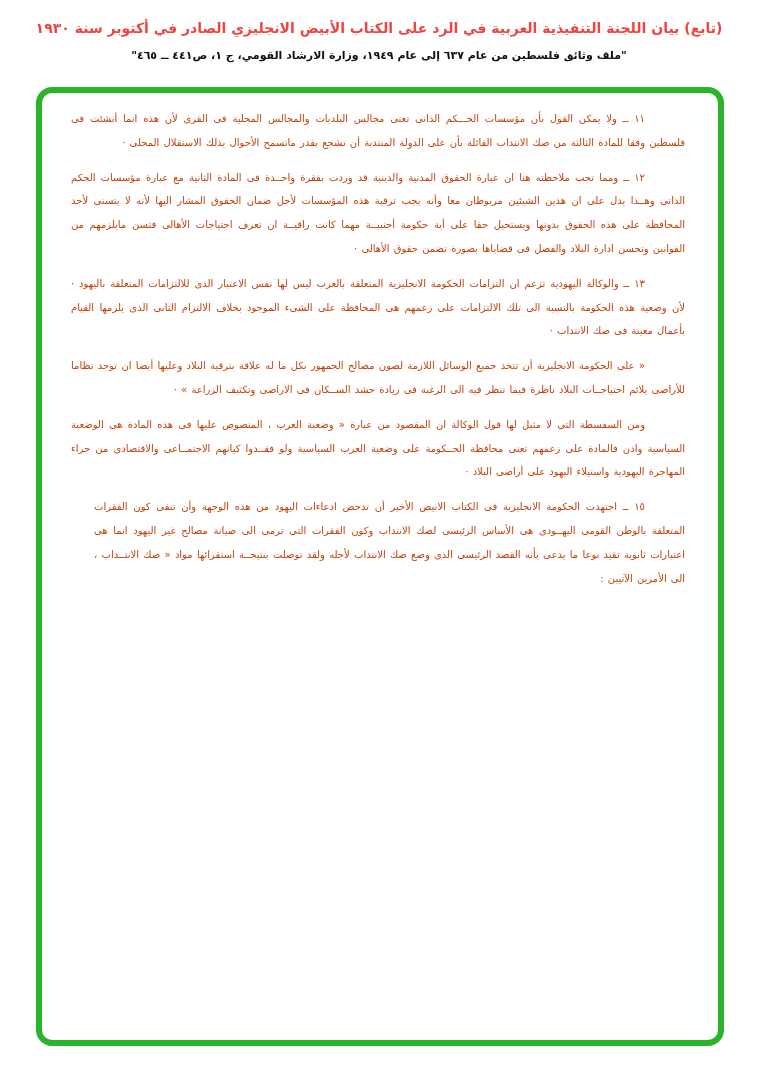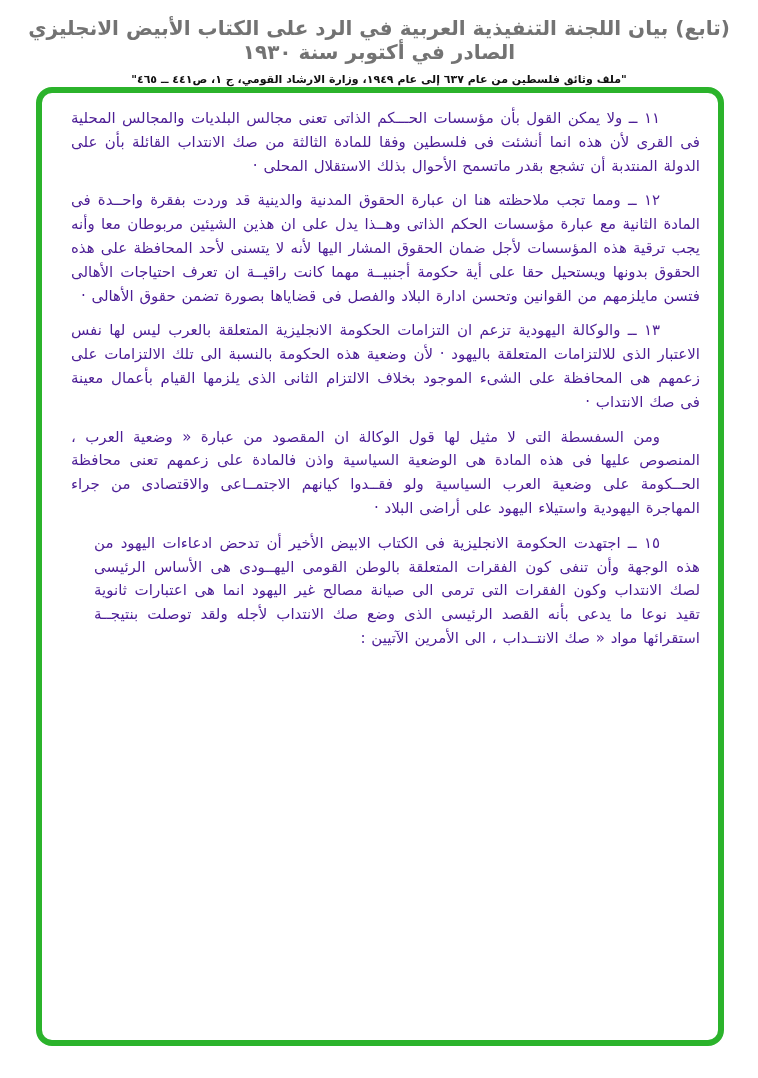--- a/index.html
+++ b/index.html
@@ -19,23 +19,23 @@
   }
   .page-header {
     position: absolute;
     top: 16px;
     left: 0;
     width: 100%;
     text-align: center;
     direction: rtl;
   }
   .doc-title {
-    font-size: 20px;
+    font-size: 14px;
     font-weight: 700;
-    color: #737373;
+    color: #ef4444;
     letter-spacing: 0;
     line-height: 24px;
     padding: 0 28px;
   }
   .doc-source {
     margin-top: 9px;
     font-size: 11px;
     font-weight: 700;
     color: #101010;
   }
@@ -45,26 +45,26 @@
     left: 36px;
     width: 688px;
     height: 959px;
     border: 6px solid #2bb32b;
     border-radius: 16px;
     background: #ffffff;
   }
   .doc-body {
     position: absolute;
     inset: 0;
-    padding: 14px 18px 10px 29px;
+    padding: 14px 33px 10px 29px;
     direction: rtl;
     text-align: justify;
-    font-size: 15px;
+    font-size: 10px;
     line-height: 23.8px;
-    color: #4c1d95;
+    color: #c2410c;
     word-spacing: 1px;
   }
   .doc-body p {
     margin: 0 0 11px 0;
     text-indent: 40px;
   }
   .doc-body p:last-child { margin-bottom: 0; margin-left: 23px; }
 </style>
 </head>
 <body style="background: rgb(255, 255, 255);">
@@ -74,18 +74,19 @@
   <div class="page-header">
     <div class="doc-title">(تابع) بيان اللجنة التنفيذية العربية في الرد على الكتاب الأبيض الانجليزي الصادر في أكتوبر سنة ١٩٣٠</div>
     <div class="doc-source">"ملف وثائق فلسطين من عام ٦٣٧ إلى عام ١٩٤٩، وزارة الارشاد القومي، ج ١، ص٤٤١ ــ ٤٦٥"</div>
   </div>
 
   <div class="content-frame" style="border-color: rgb(43, 179, 43);">
     <div class="doc-body">
       <p>١١ ــ ولا يمكن القول بأن مؤسسات الحـــكم الذاتى تعنى مجالس البلديات والمجالس المحلية فى القرى لأن هذه انما أنشئت فى فلسطين وفقا للمادة الثالثة من صك الانتداب القائلة بأن على الدولة المنتدبة أن تشجع بقدر ماتسمح الأحوال بذلك الاستقلال المحلى ·</p>
       <p>١٢ ــ ومما تجب ملاحظته هنا ان عبارة الحقوق المدنية والدينية قد وردت بفقرة واحــدة فى المادة الثانية مع عبارة مؤسسات الحكم الذاتى وهــذا يدل على ان هذين الشيئين مربوطان معا وأنه يجب ترقية هذه المؤسسات لأجل ضمان الحقوق المشار اليها لأنه لا يتسنى لأحد المحافظة على هذه الحقوق بدونها ويستحيل حقا على أية حكومة أجنبيــة مهما كانت راقيــة ان تعرف احتياجات الأهالى فتسن مايلزمهم من القوانين وتحسن ادارة البلاد والفصل فى قضاياها بصورة تضمن حقوق الأهالى ·</p>
       <p>١٣ ــ والوكالة اليهودية تزعم ان التزامات الحكومة الانجليزية المتعلقة بالعرب ليس لها نفس الاعتبار الذى للالتزامات المتعلقة باليهود · لأن وضعية هذه الحكومة بالنسبة الى تلك الالتزامات على زعمهم هى المحافظة على الشىء الموجود بخلاف الالتزام الثانى الذى يلزمها القيام بأعمال معينة فى صك الانتداب ·</p>
+      <p>« على الحكومة الانجليزية أن تتخذ جميع الوسائل اللازمة لصون مصالح الجمهور بكل ما له علاقة بترقية البلاد وعليها أيضا ان توجد نظاما للأراضى يلائم احتياجــات البلاد ناظرة فيما تنظر فيه الى الرغبة فى زيادة حشد الســكان فى الاراضى وتكثيف الزراعة » ·</p>
       <p>ومن السفسطة التى لا مثيل لها قول الوكالة ان المقصود من عبارة « وضعية العرب ، المنصوص عليها فى هذه المادة هى الوضعية السياسية واذن فالمادة على زعمهم تعنى محافظة الحــكومة على وضعية العرب السياسية ولو فقــدوا كيانهم الاجتمــاعى والاقتصادى من جراء المهاجرة اليهودية واستيلاء اليهود على أراضى البلاد ·</p>
       <p>١٥ ــ اجتهدت الحكومة الانجليزية فى الكتاب الابيض الأخير أن تدحض ادعاءات اليهود من هذه الوجهة وأن تنفى كون الفقرات المتعلقة بالوطن القومى اليهــودى هى الأساس الرئيسى لصك الانتداب وكون الفقرات التى ترمى الى صيانة مصالح غير اليهود انما هى اعتبارات ثانوية تقيد نوعا ما يدعى بأنه القصد الرئيسى الذى وضع صك الانتداب لأجله ولقد توصلت بنتيجــة استقرائها مواد « صك الانتــداب ، الى الأمرين الآتيين :</p>
     </div>
   </div>
 
 </div>
 
 </body></html>

